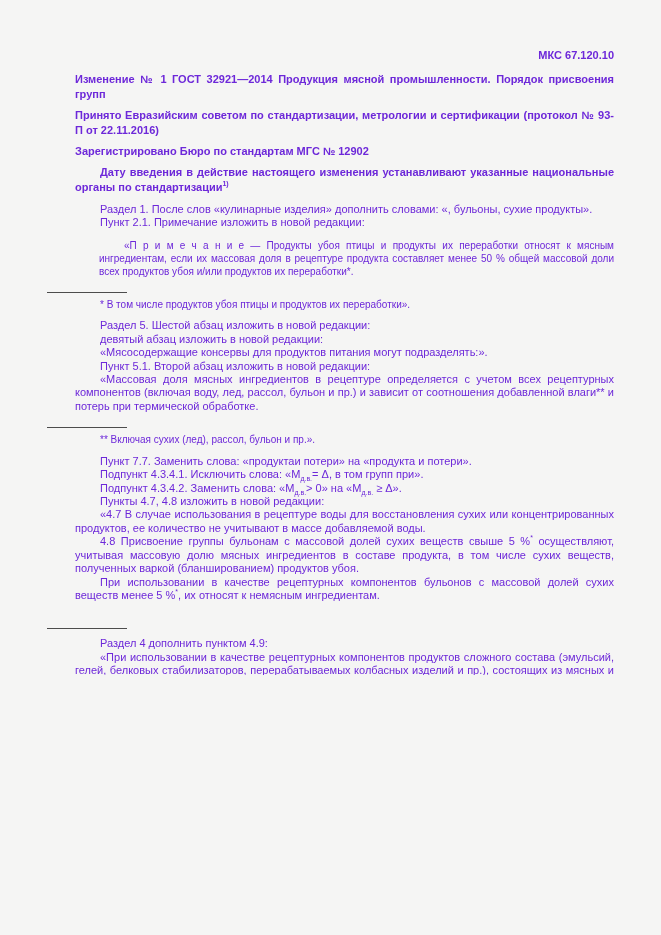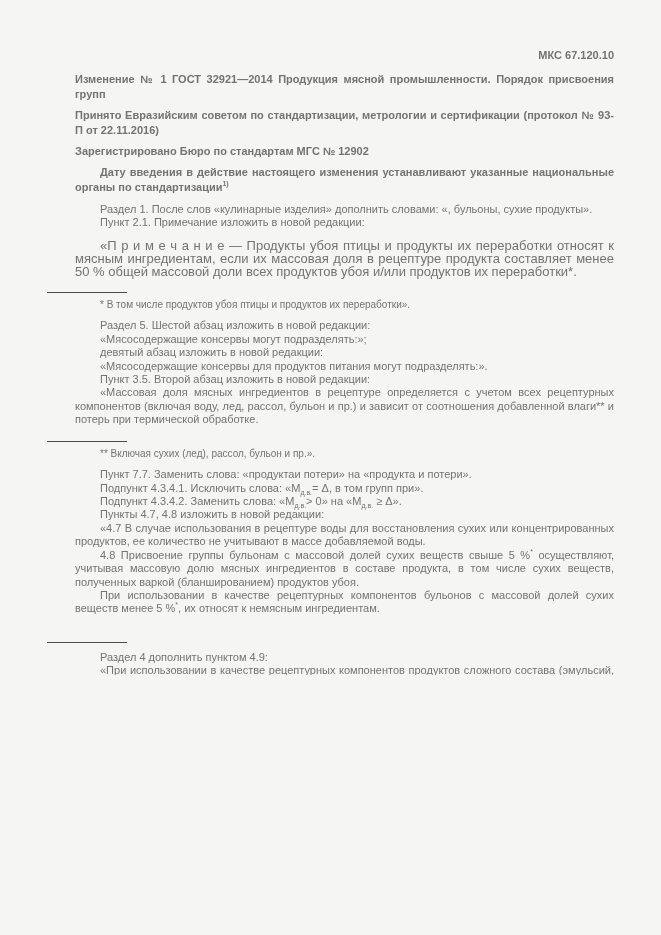--- a/index.html
+++ b/index.html
@@ -9,21 +9,21 @@
     background: #f5f5f4;
     font-family: "Liberation Sans", sans-serif;
     -webkit-font-smoothing: antialiased;
   }
   .page {
     position: relative;
     width: 661px;
     height: 675px;
     box-sizing: border-box;
     padding: 49px 47px 0 47px;
-    color: #737373;
+    color: #6d28d9;
     overflow: hidden;
   }
   .header-code {
     font-size: 11px;
     font-weight: 700;
     text-align: right;
     margin: 0 0 11px 0;
   }
   .blk {
     margin: 0;
@@ -34,24 +34,25 @@
   }
   .meta {
     font-weight: 700;
     line-height: 15px;
     margin-top: 6px;
   }
   .indent { text-indent: 25px; }
   .body { text-indent: 25px; }
   .blk.spaced { margin-top: 8px; }
   .note {
-    font-size: 13px;
+    font-size: 10px;
     line-height: 13px;
     text-indent: 25px;
     margin-top: 9px;
+    margin-left: 24px;
   }
   .footnote {
     font-size: 10px;
     line-height: 12.6px;
     text-indent: 25px;
   }
   .rule {
     width: 80px;
     height: 0;
     border: 0;
@@ -78,24 +79,23 @@
       <p class="blk meta"><span>Изменение № 1 ГОСТ 32921—2014 Продукция мясной промышленности. Порядок присвоения групп</span></p>
       <p class="blk meta"><span>Принято Евразийским советом по стандартизации, метрологии и сертификации (протокол № 93-П от 22.11.2016)</span></p>
       <p class="blk meta"><span>Зарегистрировано Бюро по стандартам МГС № 12902</span></p>
       <p class="blk meta indent"><span>Дату введения в действие настоящего изменения устанавливают указанные национальные органы по стандартизации</span><sup>1)</sup></p>
       <p class="blk body spaced"><span>Раздел 1. После слов «кулинарные изделия» дополнить словами: «, бульоны, сухие продукты».</span></p>
       <p class="blk body"><span>Пункт 2.1. Примечание изложить в новой редакции:</span></p>
       <p class="blk note"><span>«П р и м е ч а н и е  — Продукты убоя птицы и продукты их переработки относят к мясным ингредиентам, если их массовая доля в рецептуре продукта составляет менее 50 % общей массовой доли всех продуктов убоя и/или продуктов их переработки*.</span></p>
       <div class="rule"></div>
       <p class="blk footnote"><span>* В том числе продуктов убоя птицы и продуктов их переработки».</span></p>
       <p class="blk body spaced"><span>Раздел 5. Шестой абзац изложить в новой редакции:</span></p>
-      <p class="blk body"><span>«Мясосодержащие консервы могут подразделять:»;</span></p>
       <p class="blk body"><span>девятый абзац изложить в новой редакции:</span></p>
       <p class="blk body"><span>«Мясосодержащие консервы для продуктов питания могут подразделять:».</span></p>
-      <p class="blk body"><span>Пункт 3.5. Второй абзац изложить в новой редакции:</span></p>
+      <p class="blk body"><span>Пункт 5.1. Второй абзац изложить в новой редакции:</span></p>
       <p class="blk body"><span>«Массовая доля мясных ингредиентов в рецептуре определяется с учетом всех рецептурных компонентов (включая воду, лед, рассол, бульон и пр.) и зависит от соотношения добавленной влаги** и потерь при термической обработке.</span></p>
       <div class="rule"></div>
       <p class="blk footnote"><span>** Включая сухих (лед), рассол, бульон и пр.».</span></p>
       <p class="blk body spaced"><span>Пункт 7.7. Заменить слова: «продуктаи потери» на «продукта и потери».</span></p>
       <p class="blk body"><span>Подпункт 4.3.4.1. Исключить слова: «М</span><sub>д.в.</sub><span>= Δ, в том групп при».</span></p>
       <p class="blk body"><span>Подпункт 4.3.4.2. Заменить слова: «М</span><sub>д.в.</sub><span>&gt; 0» на «М</span><sub>д.в.</sub><span> ≥ Δ».</span></p>
       <p class="blk body"><span>Пункты 4.7, 4.8 изложить в новой редакции:</span></p>
       <p class="blk body"><span>«4.7 В случае использования в рецептуре воды для восстановления сухих или концентрированных продуктов, ее количество не учитывают в массе добавляемой воды.</span></p>
       <p class="blk body"><span>4.8 Присвоение группы бульонам с массовой долей сухих веществ свыше 5 %</span><sup>*</sup><span> осуществляют, учитывая массовую долю мясных ингредиентов в составе продукта, в том числе сухих веществ, полученных варкой (бланшированием) продуктов убоя.</span></p>
       <p class="blk body"><span>При использовании в качестве рецептурных компонентов бульонов с массовой долей сухих веществ менее 5 %</span><sup>*</sup><span>, их относят к немясным ингредиентам.</span></p>

